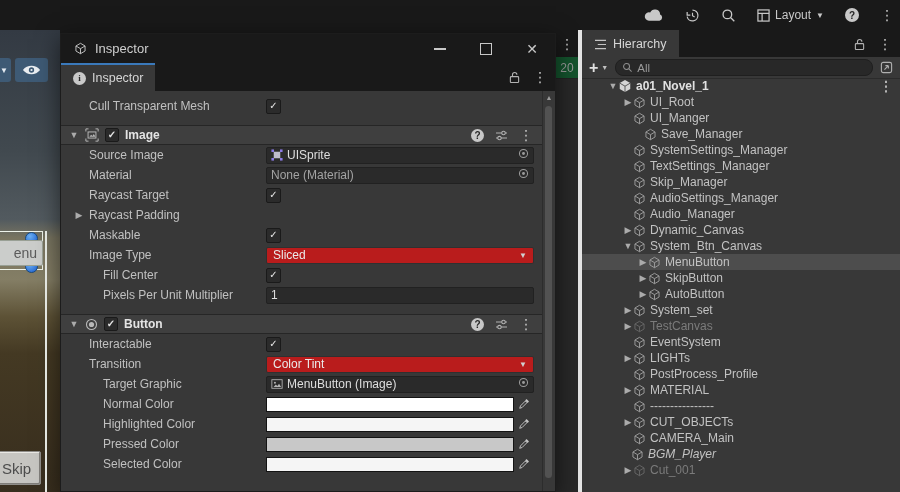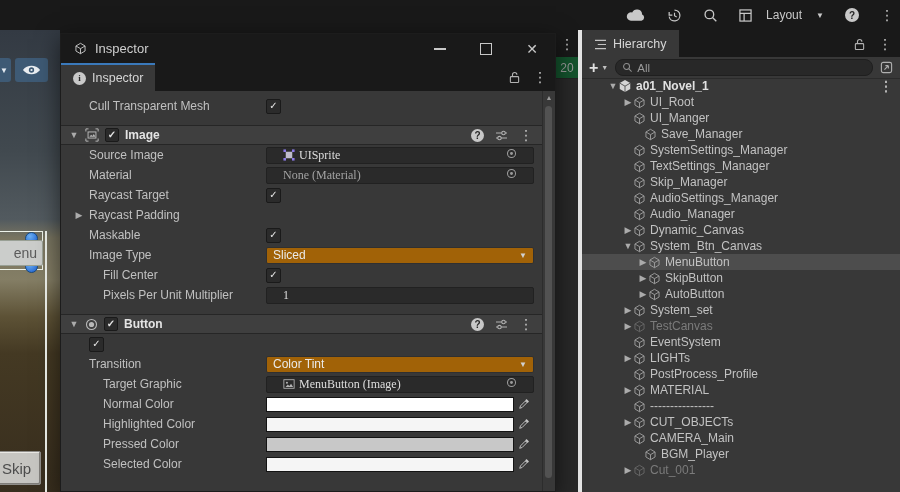--- a/index.html
+++ b/index.html
@@ -3,21 +3,21 @@
 <meta charset="utf-8">
 <style>
   html,body{margin:0;padding:0;background:#111;}
   #stage{position:relative;width:900px;height:492px;background:#191919;overflow:hidden;
          font-family:"Liberation Sans",sans-serif;font-size:12px;color:#c4c4c4;
          -webkit-font-smoothing:antialiased;}
   .icon{display:inline-flex;align-items:center;justify-content:center;line-height:0;}
   
   #topbar{position:absolute;left:0;top:0;width:100%;height:30px;background:#191919;}
   #topbar .tb-right{position:absolute;right:6px;top:0;height:30px;display:flex;align-items:center;gap:21px;color:#c8c8c8;}
-  .tb-btn{display:flex;align-items:center;gap:14px;cursor:default;}
+  .tb-btn{display:flex;align-items:center;gap:5px;cursor:default;}
   .kebab{font-size:14px;color:#c8c8c8;letter-spacing:0;}
   .helpdot{width:14px;height:14px;border-radius:50%;background:#c8c8c8;color:#262626;font-size:10px;font-weight:bold;display:flex;align-items:center;justify-content:center;}
   .tb-caret{font-size:8px;color:#c8c8c8;}
   
   #scene-strip{position:absolute;left:0;top:30px;width:60px;height:462px;overflow:hidden;
     background:linear-gradient(180deg,#333a43 0%,#41494f 26%,#525a5f 41%,#787460 45%,#847e65 54%,#5d5236 62%,#443923 70%,#382e1e 100%);}
   .sv-btn{position:absolute;background:#3e5a75;border-radius:3px;display:flex;align-items:center;justify-content:center;}
   #sv-drop{left:-3px;top:28px;width:14px;height:24px;}
   #sv-eye{left:15px;top:28px;width:33px;height:24px;}
   #sv-guide{position:absolute;left:45px;top:201px;bottom:0;width:2px;background:#f1f4ee;}
@@ -57,25 +57,25 @@
   .fold{font-size:9px;color:#ababab;width:10px;text-align:center;}
   .row{position:relative;height:20px;display:flex;align-items:center;padding-left:28px;}
   .row .fold-abs{position:absolute;left:13px;top:0;height:100%;display:flex;align-items:center;}
   .row-label{box-sizing:border-box;width:177px;flex:none;color:#c0c0c0;white-space:nowrap;overflow:hidden;}
   .ind1 .row-label{padding-left:14px;}
   .row-field{flex:1;display:flex;align-items:center;margin-right:9px;min-width:0;}
   .checkbox{width:13px;height:13px;background:#2b2b2b;border:1px solid #1a1a1a;border-radius:2px;
     display:flex;align-items:center;justify-content:center;color:#e6e6e6;font-size:10px;line-height:1;}
   .checkbox.mini{width:12px;height:12px;}
   .obj-field,.text-field{flex:1;height:15px;background:#2a2a2a;border:1px solid #212121;border-radius:2px;
-    display:flex;align-items:center;gap:4px;padding:0 16px;color:#dedede;min-width:0;font-family:Liberation Serif, serif;}
+    display:flex;align-items:center;gap:4px;padding:0 4px;color:#dedede;min-width:0;}
   .obj-field .val,.text-field .val{white-space:nowrap;overflow:hidden;}
   .obj-field .val.ghost{color:#a3a3a3;}
   .obj-field .tgt{margin-left:auto;color:#9a9a9a;}
-  .dropdown{flex:1;height:15px;background:#a16207;border:1px solid #303030;border-radius:2px;
+  .dropdown{flex:1;height:15px;background:#b91c1c;border:1px solid #303030;border-radius:2px;
     display:flex;align-items:center;padding:0 6px;color:#eaeaea;}
   .dropdown .dd-caret{margin-left:auto;font-size:8px;color:#d0d0d0;}
   .color-field{flex:1;display:flex;align-items:center;}
   .swatch{flex:1;height:13px;border:1px solid #141414;}
   .dropper{width:20px;display:flex;justify-content:center;}
   
   #hierarchy{position:absolute;left:578px;top:30px;right:0;height:462px;background:#383838;border-left:4px solid #e5e5e5;}
   #hx-toolbar{position:absolute;left:0;right:0;top:27px;height:21px;background:#383838;border-bottom:1px solid #2b2b2b;
     display:flex;align-items:center;padding:0 7px;gap:7px;}
   .plus-btn{display:flex;align-items:center;gap:3px;color:#e0e0e0;}
@@ -482,21 +482,21 @@
           <span class="icon">
             <svg viewBox="0 0 16 16" width="13" height="13">
               <g fill="none" stroke="currentColor" stroke-width="1.1">
                 <path d="M8 1.6 13.6 4.9v6.2L8 14.4 2.4 11.1V4.9Z"></path>
                 <path d="M2.4 4.9 8 8.2l5.6-3.3M8 8.2v6.2"></path>
               </g>
             </svg>
           </span>
           <span>CAMERA_Main</span>
         </div>
-        <div class="hx-row" style="padding-left: 52px;">
+        <div class="hx-row" style="padding-left: 39px; font-style: italic;">
           <span class="fold"></span>
           <span class="icon">
             <svg viewBox="0 0 16 16" width="13" height="13">
               <g fill="none" stroke="currentColor" stroke-width="1.1">
                 <path d="M8 1.6 13.6 4.9v6.2L8 14.4 2.4 11.1V4.9Z"></path>
                 <path d="M2.4 4.9 8 8.2l5.6-3.3M8 8.2v6.2"></path>
               </g>
             </svg>
           </span>
           <span>BGM_Player</span>
@@ -697,20 +697,21 @@
                   <path d="M1 3.2h12M1 8.8h12"></path>
                   <circle cx="9.2" cy="3.2" r="1.9" fill="#3f3f3f"></circle>
                   <circle cx="4.8" cy="8.8" r="1.9" fill="#3f3f3f"></circle>
                 </g>
               </svg>
             </span>
             <span class="kebab">⋮</span>
           </span>
         </div>
         <div class="row">
+          <span class="row-label">Interactable</span>
           <div class="row-field">
             <span class="checkbox">
               <span>✓</span>
             </span>
           </div>
         </div>
         <div class="row">
           <span class="row-label">Transition</span>
           <div class="row-field">
             <div class="dropdown">

